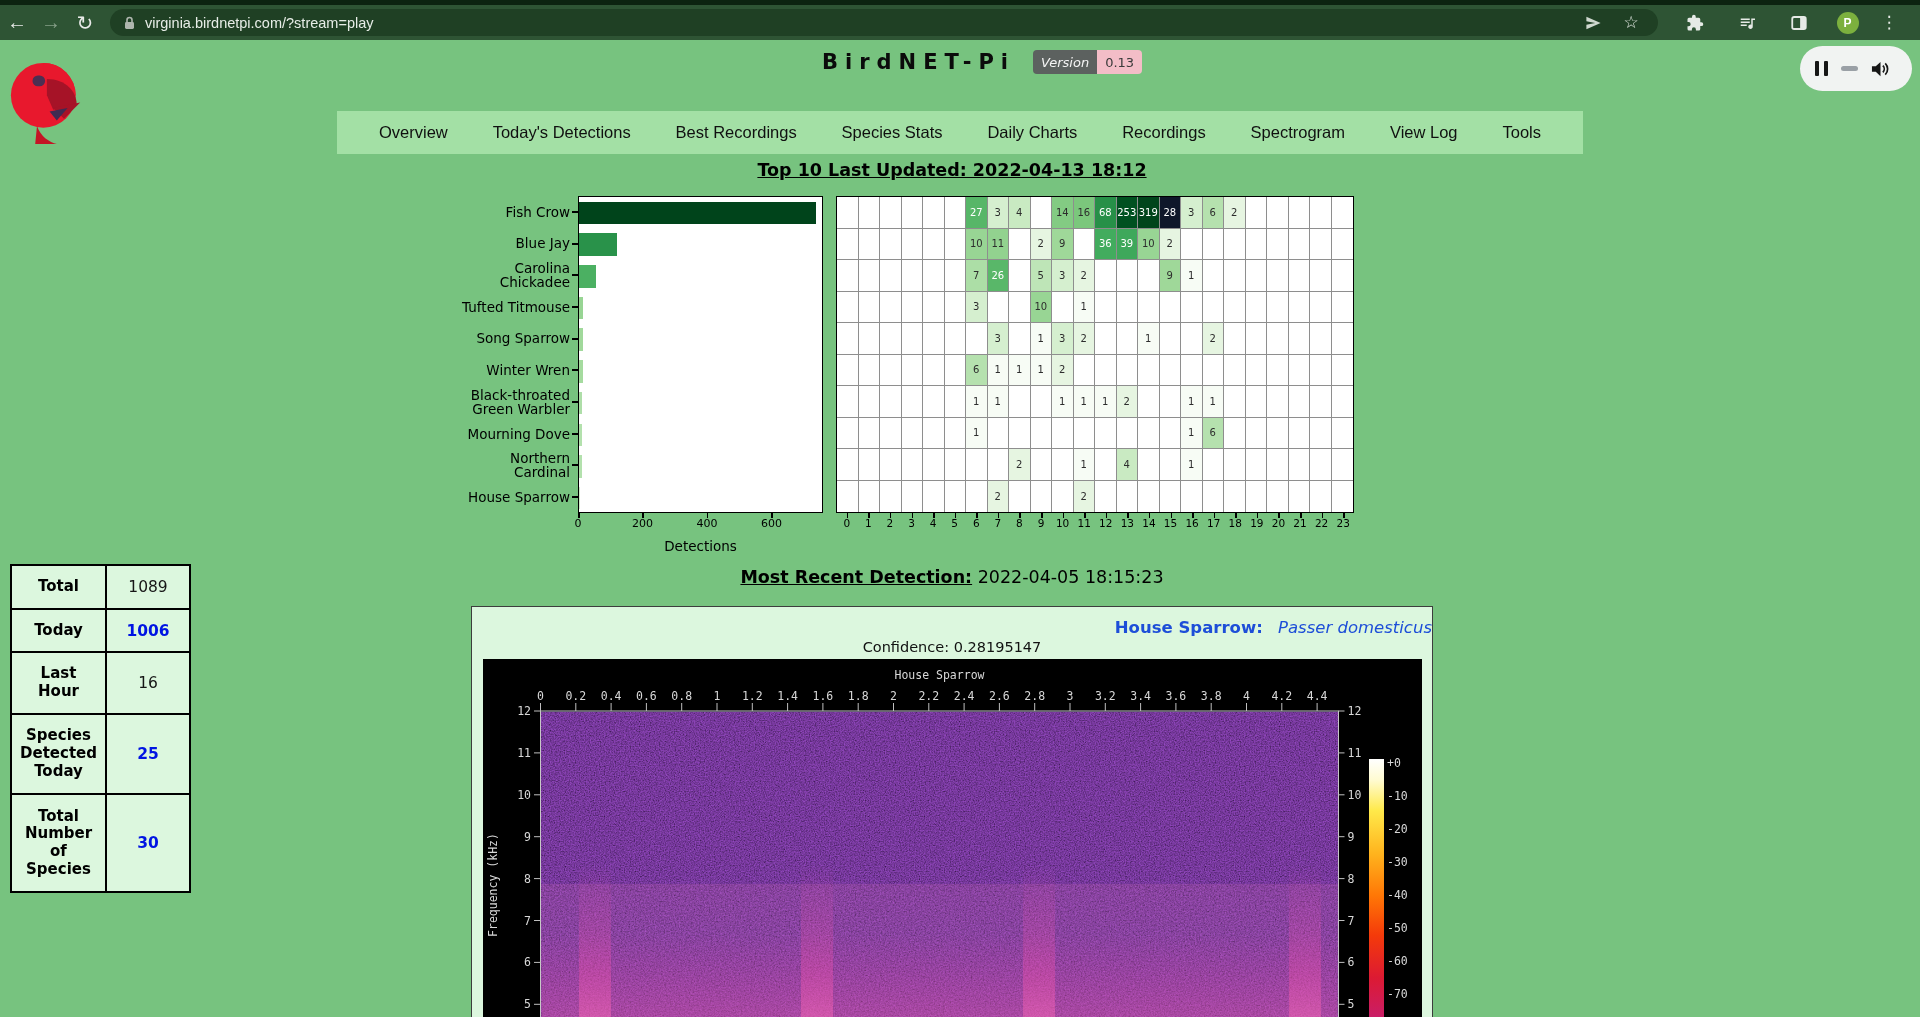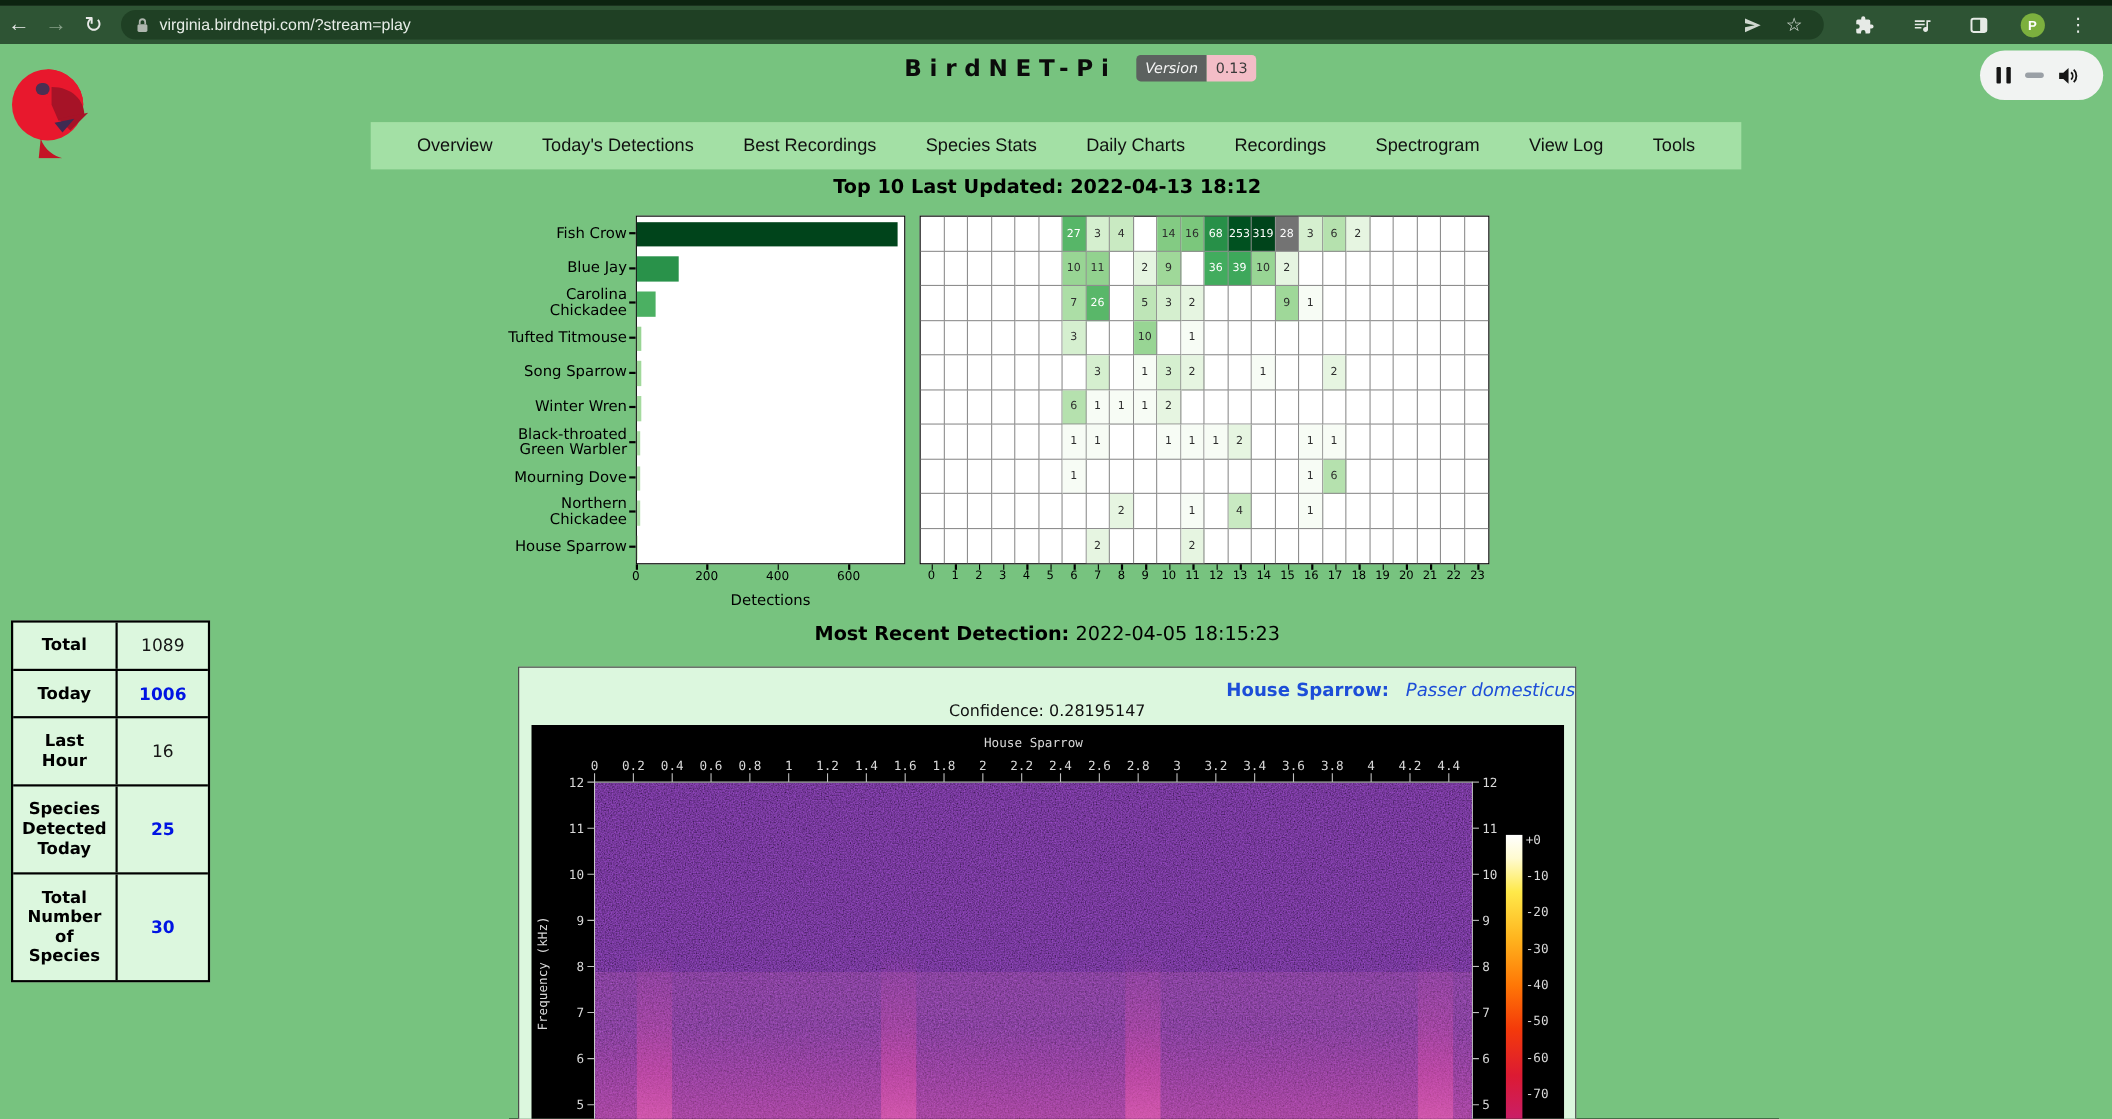--- a/index.html
+++ b/index.html
@@ -42,21 +42,21 @@
   .pause div { width:4px; height:15px; background:#161616; border-radius:1px; }
   .seek-dash { width:17px; height:5px; border-radius:3px; background:#9aa0a6; cursor:pointer; }
 
   .mainnav { position:absolute; left:337px; top:71px; width:1246px; height:43px; background:#a3e0a5;
              display:flex; align-items:center; justify-content:space-between; padding:0 42px;
              font-family:"Liberation Sans", sans-serif; }
   .mainnav span { font-size:16.5px; color:#101010; cursor:pointer; white-space:nowrap; }
 
   .center-head { position:absolute; left:0; top:120px; width:1904px; text-align:center;
                  font-size:17.5px; color:#000; }
-  .center-head b { font-weight:bold; }
+  .center-head b { font-weight:bold;text-decoration:underline; }
   .center-head2 { top:527px; }
 
   
   .species-col { position:absolute; left:300px; top:156px; width:270px; }
   .species-row { height:31.7px; display:flex; align-items:center; justify-content:flex-end;
                  text-align:right; font-size:13.5px; line-height:1.06; white-space:pre-line; color:#000; }
   .ytick { position:absolute; width:6px; height:2px; background:#000; }
   .bar-plot { position:absolute; left:578px; top:156px; width:245px; height:317px; background:#fff;
               border:1.5px solid #000; }
   .bar { position:absolute; left:0; }
@@ -193,21 +193,21 @@
         <div class="species-row">Blue Jay</div>
         <div class="species-row">Carolina
 Chickadee</div>
         <div class="species-row">Tufted Titmouse</div>
         <div class="species-row">Song Sparrow</div>
         <div class="species-row">Winter Wren</div>
         <div class="species-row">Black-throated
 Green Warbler</div>
         <div class="species-row">Mourning Dove</div>
         <div class="species-row">Northern
-Chickadee</div>
+Cardinal</div>
         <div class="species-row">House Sparrow</div>
       </div>
     <div id="yticks">
         <div class="ytick" style="left: 572px; top: 170.85px;"></div>
         <div class="ytick" style="left: 572px; top: 202.55px;"></div>
         <div class="ytick" style="left: 572px; top: 234.25px;"></div>
         <div class="ytick" style="left: 572px; top: 265.95px;"></div>
         <div class="ytick" style="left: 572px; top: 297.65px;"></div>
         <div class="ytick" style="left: 572px; top: 329.35px;"></div>
         <div class="ytick" style="left: 572px; top: 361.05px;"></div>
@@ -249,21 +249,21 @@
         <div class="cell"></div>
         <div class="cell" style="background: rgb(87, 182, 104); color: rgb(255, 255, 255);">27</div>
         <div class="cell" style="background: rgb(213, 239, 207); color: rgb(45, 45, 45);">3</div>
         <div class="cell" style="background: rgb(201, 234, 194); color: rgb(45, 45, 45);">4</div>
         <div class="cell"></div>
         <div class="cell" style="background: rgb(131, 203, 131); color: rgb(45, 45, 45);">14</div>
         <div class="cell" style="background: rgb(123, 199, 124); color: rgb(45, 45, 45);">16</div>
         <div class="cell" style="background: rgb(39, 144, 72); color: rgb(255, 255, 255);">68</div>
         <div class="cell" style="background: rgb(0, 81, 32); color: rgb(255, 255, 255);">253</div>
         <div class="cell" style="background: rgb(0, 68, 27); color: rgb(255, 255, 255);">319</div>
-        <div class="cell" style="background: #737373; color: rgb(255, 255, 255);">28</div>
+        <div class="cell" style="background: #0f172a; color: rgb(255, 255, 255);">28</div>
         <div class="cell" style="background: rgb(213, 239, 207); color: rgb(45, 45, 45);">3</div>
         <div class="cell" style="background: rgb(181, 225, 174); color: rgb(45, 45, 45);">6</div>
         <div class="cell" style="background: rgb(230, 245, 225); color: rgb(45, 45, 45);">2</div>
         <div class="cell"></div>
         <div class="cell"></div>
         <div class="cell"></div>
         <div class="cell"></div>
         <div class="cell no-r"></div>
         <div class="cell"></div>
         <div class="cell"></div>

